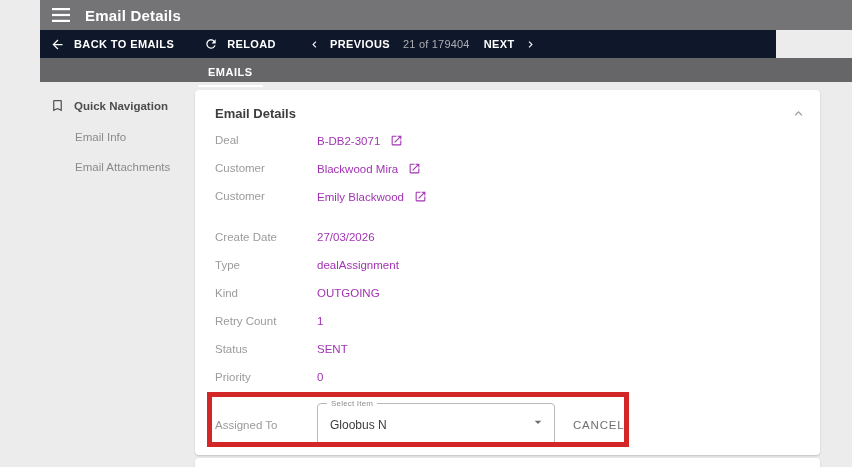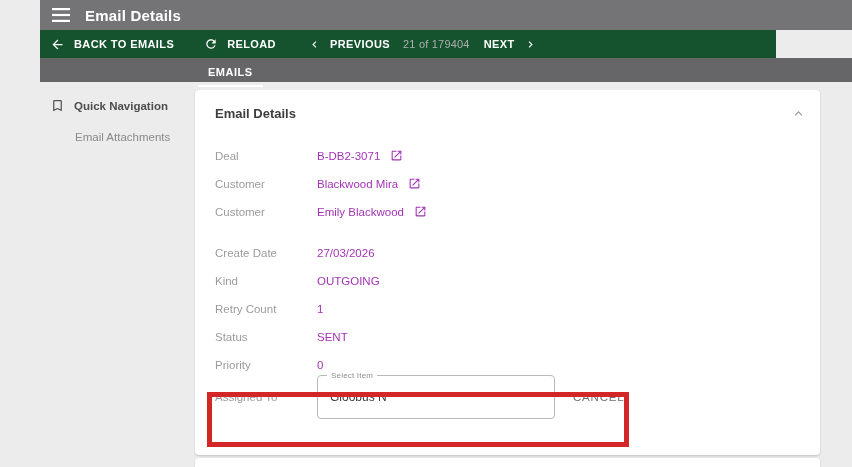--- a/index.html
+++ b/index.html
@@ -7,21 +7,21 @@
   body { font-family:"Liberation Sans","DejaVu Sans",sans-serif; background:#ececec; }
   #screen { position:relative; width:852px; height:467px; overflow:hidden; background:#ececec;margin-left:40px; }
 
   
   .appbar { position:absolute; left:0; top:0; width:852px; height:30px; background:#747477;
             display:flex; align-items:center; padding-left:10px; }
   .appbar .menu-btn { width:22px; height:22px; display:flex; align-items:center; justify-content:center; cursor:pointer; }
   .appbar h1 { color:#fff; font-size:15px; font-weight:700; margin-left:13px; letter-spacing:.2px; }
 
   
-  .navbar { position:absolute; left:0; top:30px; width:736px; height:28px; background:#14532d;
+  .navbar { position:absolute; left:0; top:30px; width:736px; height:28px; background:#0f172a;
             display:flex; align-items:center; color:#fff; font-size:11px; font-weight:700; letter-spacing:.4px; }
   .nav-item { display:flex; align-items:center; gap:9px; cursor:pointer; }
   .nav-item svg { display:block; }
   .nav-back { margin-left:10px; }
   .nav-reload { margin-left:30px; }
   .nav-prev { margin-left:32px; }
   .nav-counter { margin-left:13px; color:#aeaeb0; font-weight:400; letter-spacing:.2px; }
   .nav-next { margin-left:14px; }
 
   
@@ -38,21 +38,21 @@
   
   .card { position:absolute; left:155px; top:90px; width:625px; height:365px; background:#fff;
           border-radius:4px; box-shadow:0 1px 2px rgba(0,0,0,.18); }
   .card2 { position:absolute; left:155px; top:458px; width:625px; height:20px; background:#fff;
            border-radius:4px; box-shadow:0 1px 2px rgba(0,0,0,.18); }
   .card-header { height:44px; display:flex; align-items:flex-start; justify-content:space-between;
                  padding:16px 14px 0 20px; }
   .card-header h2 { font-size:13px; font-weight:700; color:#3d3d3d; }
   .collapse-btn { cursor:pointer; line-height:0; }
 
-  .row { height:28px; display:flex; align-items:flex-end; padding-left:20px; font-size:11.5px; }
+  .row { height:28px; display:flex; align-items:flex-start; padding-left:20px; font-size:11.5px; }
   .row .lbl { width:102px; color:#9b9b9b; flex:none; }
   .row .val { color:#a233b4; display:flex; align-items:center; gap:10px; }
   .row .val .ext { line-height:0; cursor:pointer; }
   .spacer { height:13px; }
 
   .assigned-row { position:relative; height:51px; display:flex; align-items:center; padding-left:20px; font-size:11.5px; }
   .assigned-row .lbl { width:102px; color:#9b9b9b; flex:none; }
   .select-box { position:relative; width:238px; height:44px; border:1px solid #b9b9b9; border-radius:4px;
                 display:flex; align-items:center; background:#fff; cursor:pointer; }
   .select-box .float-lbl { position:absolute; top:-5px; left:9px; background:#fff; padding:0 4px;
@@ -124,20 +124,21 @@
 
   <aside class="sidebar">
     <div class="sidebar-title">
       <span style="line-height:0">
         <svg width="15" height="15" viewBox="0 0 24 24">
             <path fill="#555" d="M17 3H7c-1.1 0-2 .9-2 2v16l7-3 7 3V5c0-1.1-.9-2-2-2zm0 15-5-2.18L7 18V5h10v13z"></path>
           </svg>
       </span>
       <span>Quick Navigation</span>
     </div>
+    <div class="sidebar-item">Email Info</div>
     <div class="sidebar-item">Email Attachments</div>
   </aside>
 
   <section class="card">
     <div class="card-header">
       <h2>Email Details</h2>
       <span class="collapse-btn">
         <svg width="15" height="15" viewBox="0 0 24 24">
             <path fill="#9e9e9e" d="m12 8-6 6 1.41 1.41L12 10.83l4.59 4.58L18 14z"></path>
           </svg>
@@ -176,20 +177,24 @@
             </svg>
         </span>
         </span>
     </div>
 
     <div class="spacer"></div>
 
     <div class="row">
       <span class="lbl">Create Date</span>
       <span class="val">27/03/2026</span>
+    </div>
+    <div class="row">
+      <span class="lbl">Type</span>
+      <span class="val">dealAssignment</span>
     </div>
     <div class="row">
       <span class="lbl">Kind</span>
       <span class="val">OUTGOING</span>
     </div>
     <div class="row">
       <span class="lbl">Retry Count</span>
       <span class="val">1</span>
     </div>
     <div class="row">

